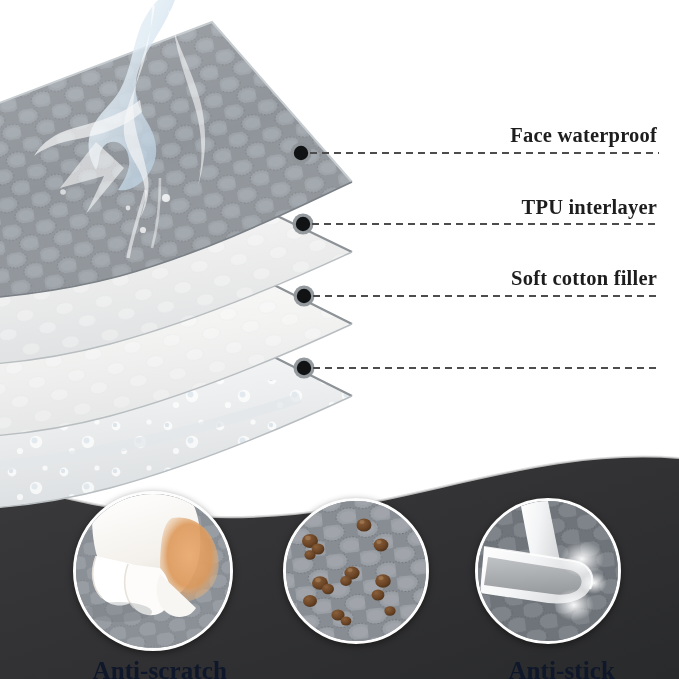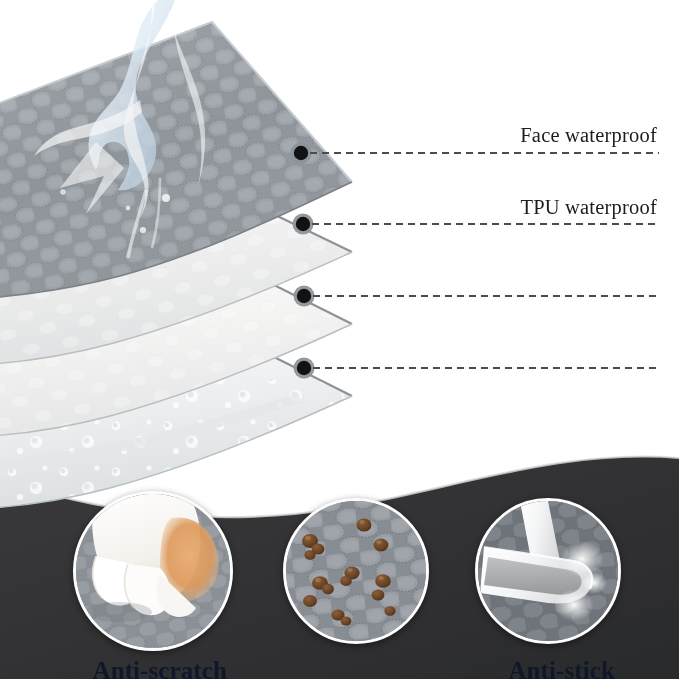--- a/index.html
+++ b/index.html
@@ -12,21 +12,21 @@
   }
   #stage{position:relative;width:679px;height:679px;overflow:hidden;background:#fff;}
 
   
   .dark-band{position:absolute;left:0;top:400px;width:679px;height:279px;overflow:hidden;}
 
   
   .layers{position:absolute;left:0;top:0;width:679px;height:520px;}
 
   
-  .callouts{position:absolute;left:0;top:0;width:679px;height:520px;}
+  .callouts{position:absolute;left:0;top:0;width:679px;height:520px;font-weight:bold;}
   .lbl{
     position:absolute;
     right:22px;
     text-align:right;
     color:#1d1d1d;
     font-size:20.5px;
     letter-spacing:.2px;
     white-space:nowrap;
     font-family:"Liberation Serif", serif;
   }
@@ -229,21 +229,22 @@
       </g>
 
       <g>
         <circle cx="304" cy="368" r="10.5" fill="#8e9398" opacity=".95"></circle>
         <circle cx="304" cy="368" r="7.2" fill="#111214"></circle>
         <line x1="313" y1="368" x2="659" y2="368" stroke="#4c4c4c" stroke-width="1.8" stroke-dasharray="7 5"></line>
       </g>
     </svg>
 
     <div class="lbl" style="top:124px">Face waterproof</div>
-    <div class="lbl" style="top:196px">TPU waterproof</div>
+    <div class="lbl" style="top:196px">TPU interlayer</div>
+    <div class="lbl" style="top:267px">Soft cotton filler</div>
   </div>
 
   <div class="feat" style="left:73px;top:491px;width:154px;height:188px">
     <div class="ring" style="width:154px;height:154px">
       <svg width="154" height="154" viewBox="0 0 154 154" xmlns="http://www.w3.org/2000/svg">
         <defs>
           <pattern id="q2" width="30" height="25" patternUnits="userSpaceOnUse" patternTransform="rotate(-8)">
             <rect width="30" height="25" fill="#8a9096"></rect>
             <ellipse cx="8" cy="6" rx="10" ry="7.4" fill="#979da3"></ellipse>
             <ellipse cx="23" cy="19" rx="10" ry="7.4" fill="#979da3"></ellipse>

